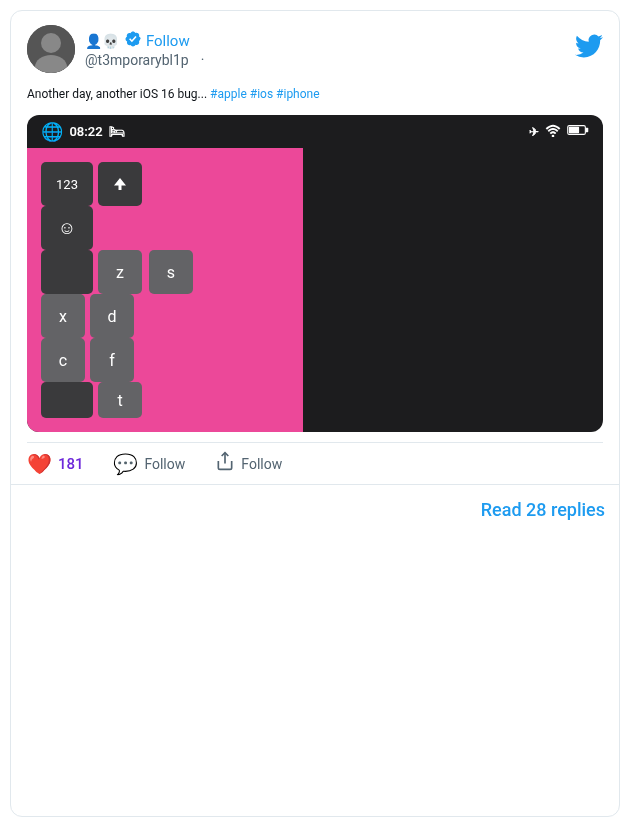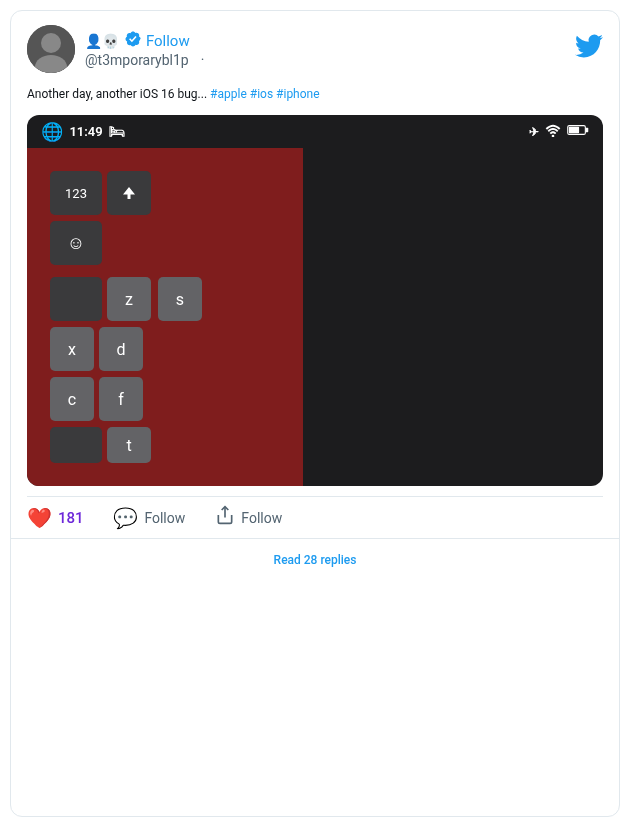--- a/index.html
+++ b/index.html
@@ -124,25 +124,24 @@
     .keyboard-area {
       display: flex;
       width: 100%;
       height: calc(100% - 36px);
       position: relative;
     }
     
     .keyboard-left {
       width: 48%;
       height: 100%;
-      background: #7f1d1d;
+      background: #ec4899;
       display: flex;
       flex-direction: column;
-      padding: 23px;
-      gap: 6px;
+      padding: 14px;
       position: relative;
     }
     
     .keyboard-right {
       width: 52%;
       height: 100%;
       background: #1a1a1a;
       position: relative;
       overflow: hidden;
     }
@@ -209,24 +208,24 @@
     }
     .like-icon { color: #f91880; }
     .like-count { color: #6d28d9; font-weight: 500; font-size: 15px; }
     .reply-icon { color: #1d9bf0; font-size: 20px; }
     .share-icon { color: #536471; font-size: 20px; }
     .divider-bottom {
       height: 1px;
       background: #e1e8ed;
     }
     .read-replies {
-      text-align: center;
+      text-align: right;
       padding: 14px;
       color: #1d9bf0;
-      font-size: 12px;
+      font-size: 18px;
       font-weight: 500;
       cursor: pointer;
     }
     
     .globe { font-size: 18px; }
   </style>
 </head>
 <body>
 
 <div class="tweet-card">
@@ -269,21 +268,21 @@
   <div class="tweet-text">
     <span>Another day, another iOS 16 bug... </span><a class="hashtag">#apple</a> <a class="hashtag">#ios</a> <a class="hashtag">#iphone</a>
   </div>
 
   <div style="padding: 0 16px 10px 16px;">
     <div class="ios-screenshot">
 
       <div class="ios-status-bar">
         <div class="status-left">
           <span class="globe">🌐</span>
-          <span>11:49</span>
+          <span>08:22</span>
           <span>🛏</span>
         </div>
         <div class="status-right">
           <span>✈</span>
           <span>
             <svg width="16" height="14" viewBox="0 0 24 20" fill="white">
               <path d="M1 7.5C4.5 4 9 2 12 2s7.5 2 11 5.5L21 9.5C18 6.5 15 5 12 5S6 6.5 3 9.5L1 7.5z"></path>
               <path d="M4 11C6.5 8.5 9 7 12 7s5.5 1.5 8 4L18 13c-2-2-3.5-3-6-3s-4 1-6 3L4 11z"></path>
               <path d="M7 14.5C8.5 13 10 12 12 12s3.5 1 5 2.5L15 16.5c-1-1-2-1.5-3-1.5s-2 .5-3 1.5L7 14.5z"></path>
               <circle cx="12" cy="19" r="2"></circle>

